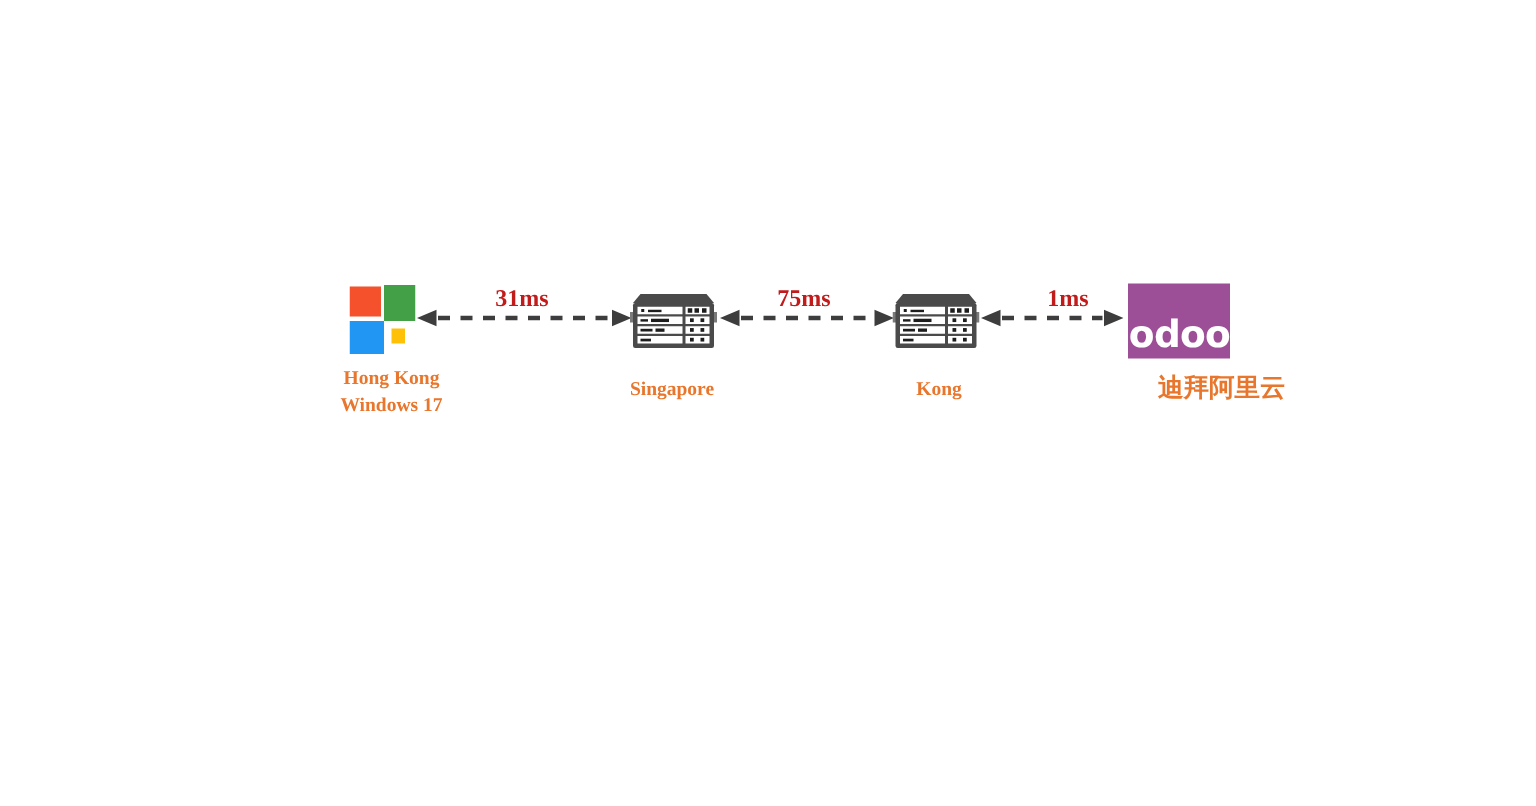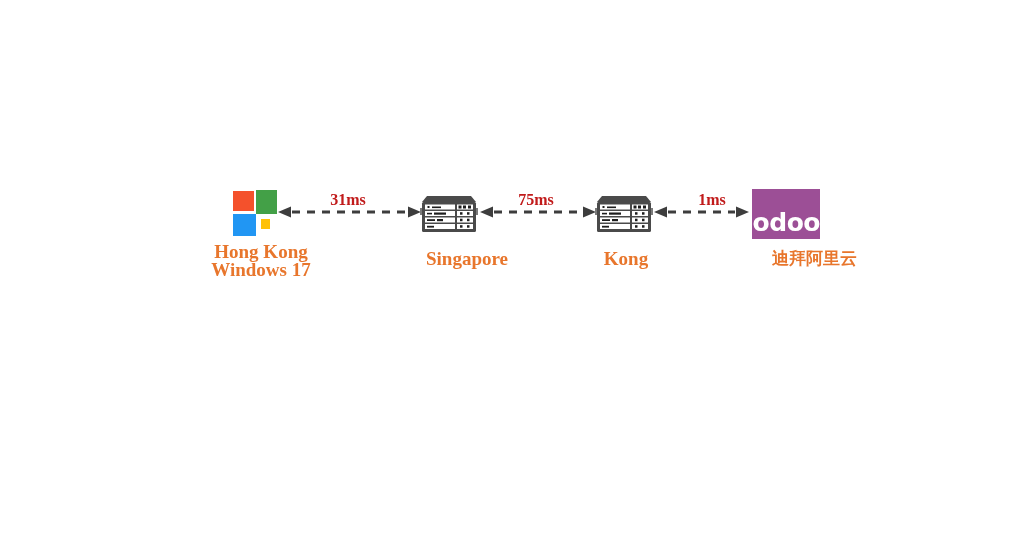--- a/index.html
+++ b/index.html
@@ -14,21 +14,21 @@
     background: #ffffff;
     overflow: hidden;
     font-family: "Liberation Serif", serif;
   }
   .abs { position: absolute; }
 
   
   .node-label {
     color: var(--label-orange);
     font-weight: bold;
-    font-size: 19px;
+    font-size: 13px;
     line-height: 18px;
     text-align: center;
     font-family: "Liberation Serif", serif;
   }
   .node-label.cjk {
     font-size: 17px;
     line-height: 21px;
     text-align: right;
   }
 
@@ -131,21 +131,21 @@
     <rect class="srv-slot" x="37" y="21.5" width="16" height="5"></rect>
     <rect class="srv-mark" x="40" y="22.7" width="2.5" height="2.5"></rect>
     <rect class="srv-mark" x="47" y="22.7" width="2.5" height="2.5"></rect>
 
     <rect class="srv-slot" x="5" y="28" width="30" height="5"></rect>
     <rect class="srv-mark" x="7" y="29.8" width="7" height="1.8"></rect>
     <rect class="srv-slot" x="37" y="28" width="16" height="5"></rect>
     <rect class="srv-mark" x="40" y="29.2" width="2.5" height="2.5"></rect>
     <rect class="srv-mark" x="47" y="29.2" width="2.5" height="2.5"></rect>
   </svg>
-  <div class="abs node-label" style="left:388px; top:250px; width:120px;text-align:right;">Singapore</div>
+  <div class="abs node-label" style="left:388px; top:250px; width:120px;">Singapore</div>
 
   <div class="abs latency" style="left:536px; top:191px;">75ms</div>
   <svg class="abs" style="left:480px; top:204px;" width="116" height="16" viewBox="0 0 116 16">
     <polygon class="arrow-head" points="0,8 13,2.5 13,13.5"></polygon>
     <line class="arrow-line" x1="14" y1="8" x2="102" y2="8"></line>
     <polygon class="arrow-head" points="116,8 103,2.5 103,13.5"></polygon>
   </svg>
 
   <svg class="abs" style="left:595px; top:196px;" width="58" height="38" viewBox="0 0 58 38">
     <rect class="srv-ear" x="0" y="12" width="4" height="7"></rect>

